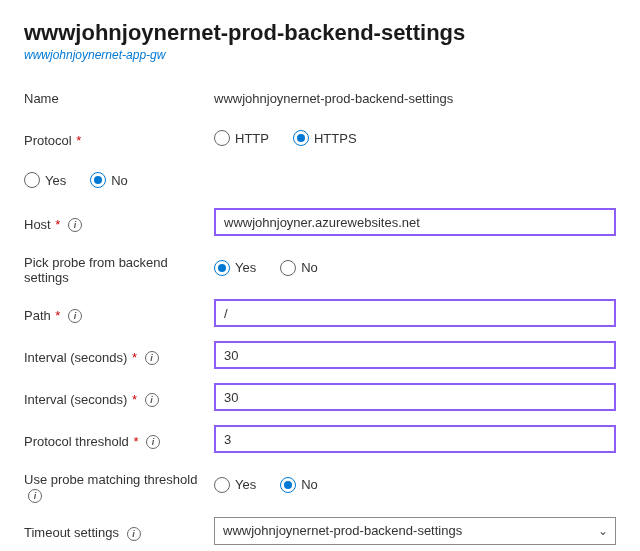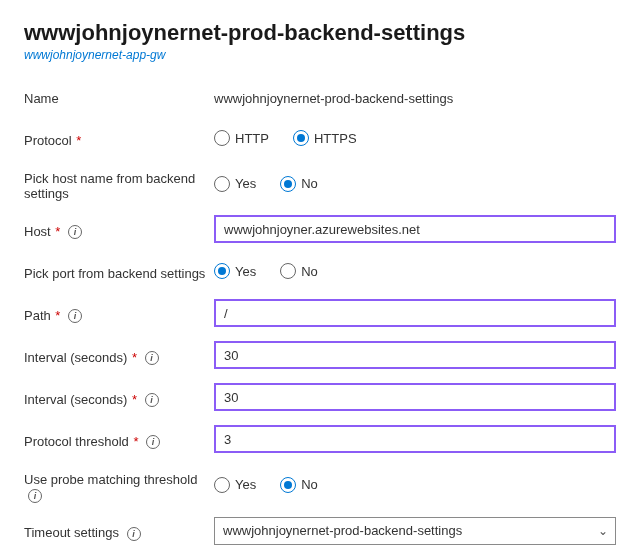--- a/index.html
+++ b/index.html
@@ -169,23 +169,20 @@
       </label>
       <label class="radio-option">
         <div class="radio-circle selected"></div>
         <span class="radio-label">HTTPS</span>
       </label>
     </div>
   </div>
 </div>
 
 <div class="form-row">
-  <div class="form-label">
-    <span>Pick host name from backend settings</span>
-  </div>
   <div class="form-control">
     <div class="radio-group">
       <label class="radio-option">
         <div class="radio-circle"></div>
         <span class="radio-label">Yes</span>
       </label>
       <label class="radio-option">
         <div class="radio-circle selected"></div>
         <span class="radio-label">No</span>
       </label>
@@ -198,21 +195,21 @@
     <span>Host</span><span class="required"> *</span>
     <span class="info-icon">i</span>
   </div>
   <div class="form-control">
     <input type="text" class="text-input" value="wwwjohnjoyner.azurewebsites.net" style="">
   </div>
 </div>
 
 <div class="form-row">
   <div class="form-label">
-    <span>Pick port from backend settings</span>
+    <span>Pick probe from backend settings</span>
   </div>
   <div class="form-control">
     <div class="radio-group">
       <label class="radio-option">
         <div class="radio-circle selected"></div>
         <span class="radio-label">Yes</span>
       </label>
       <label class="radio-option">
         <div class="radio-circle"></div>
         <span class="radio-label">No</span>

